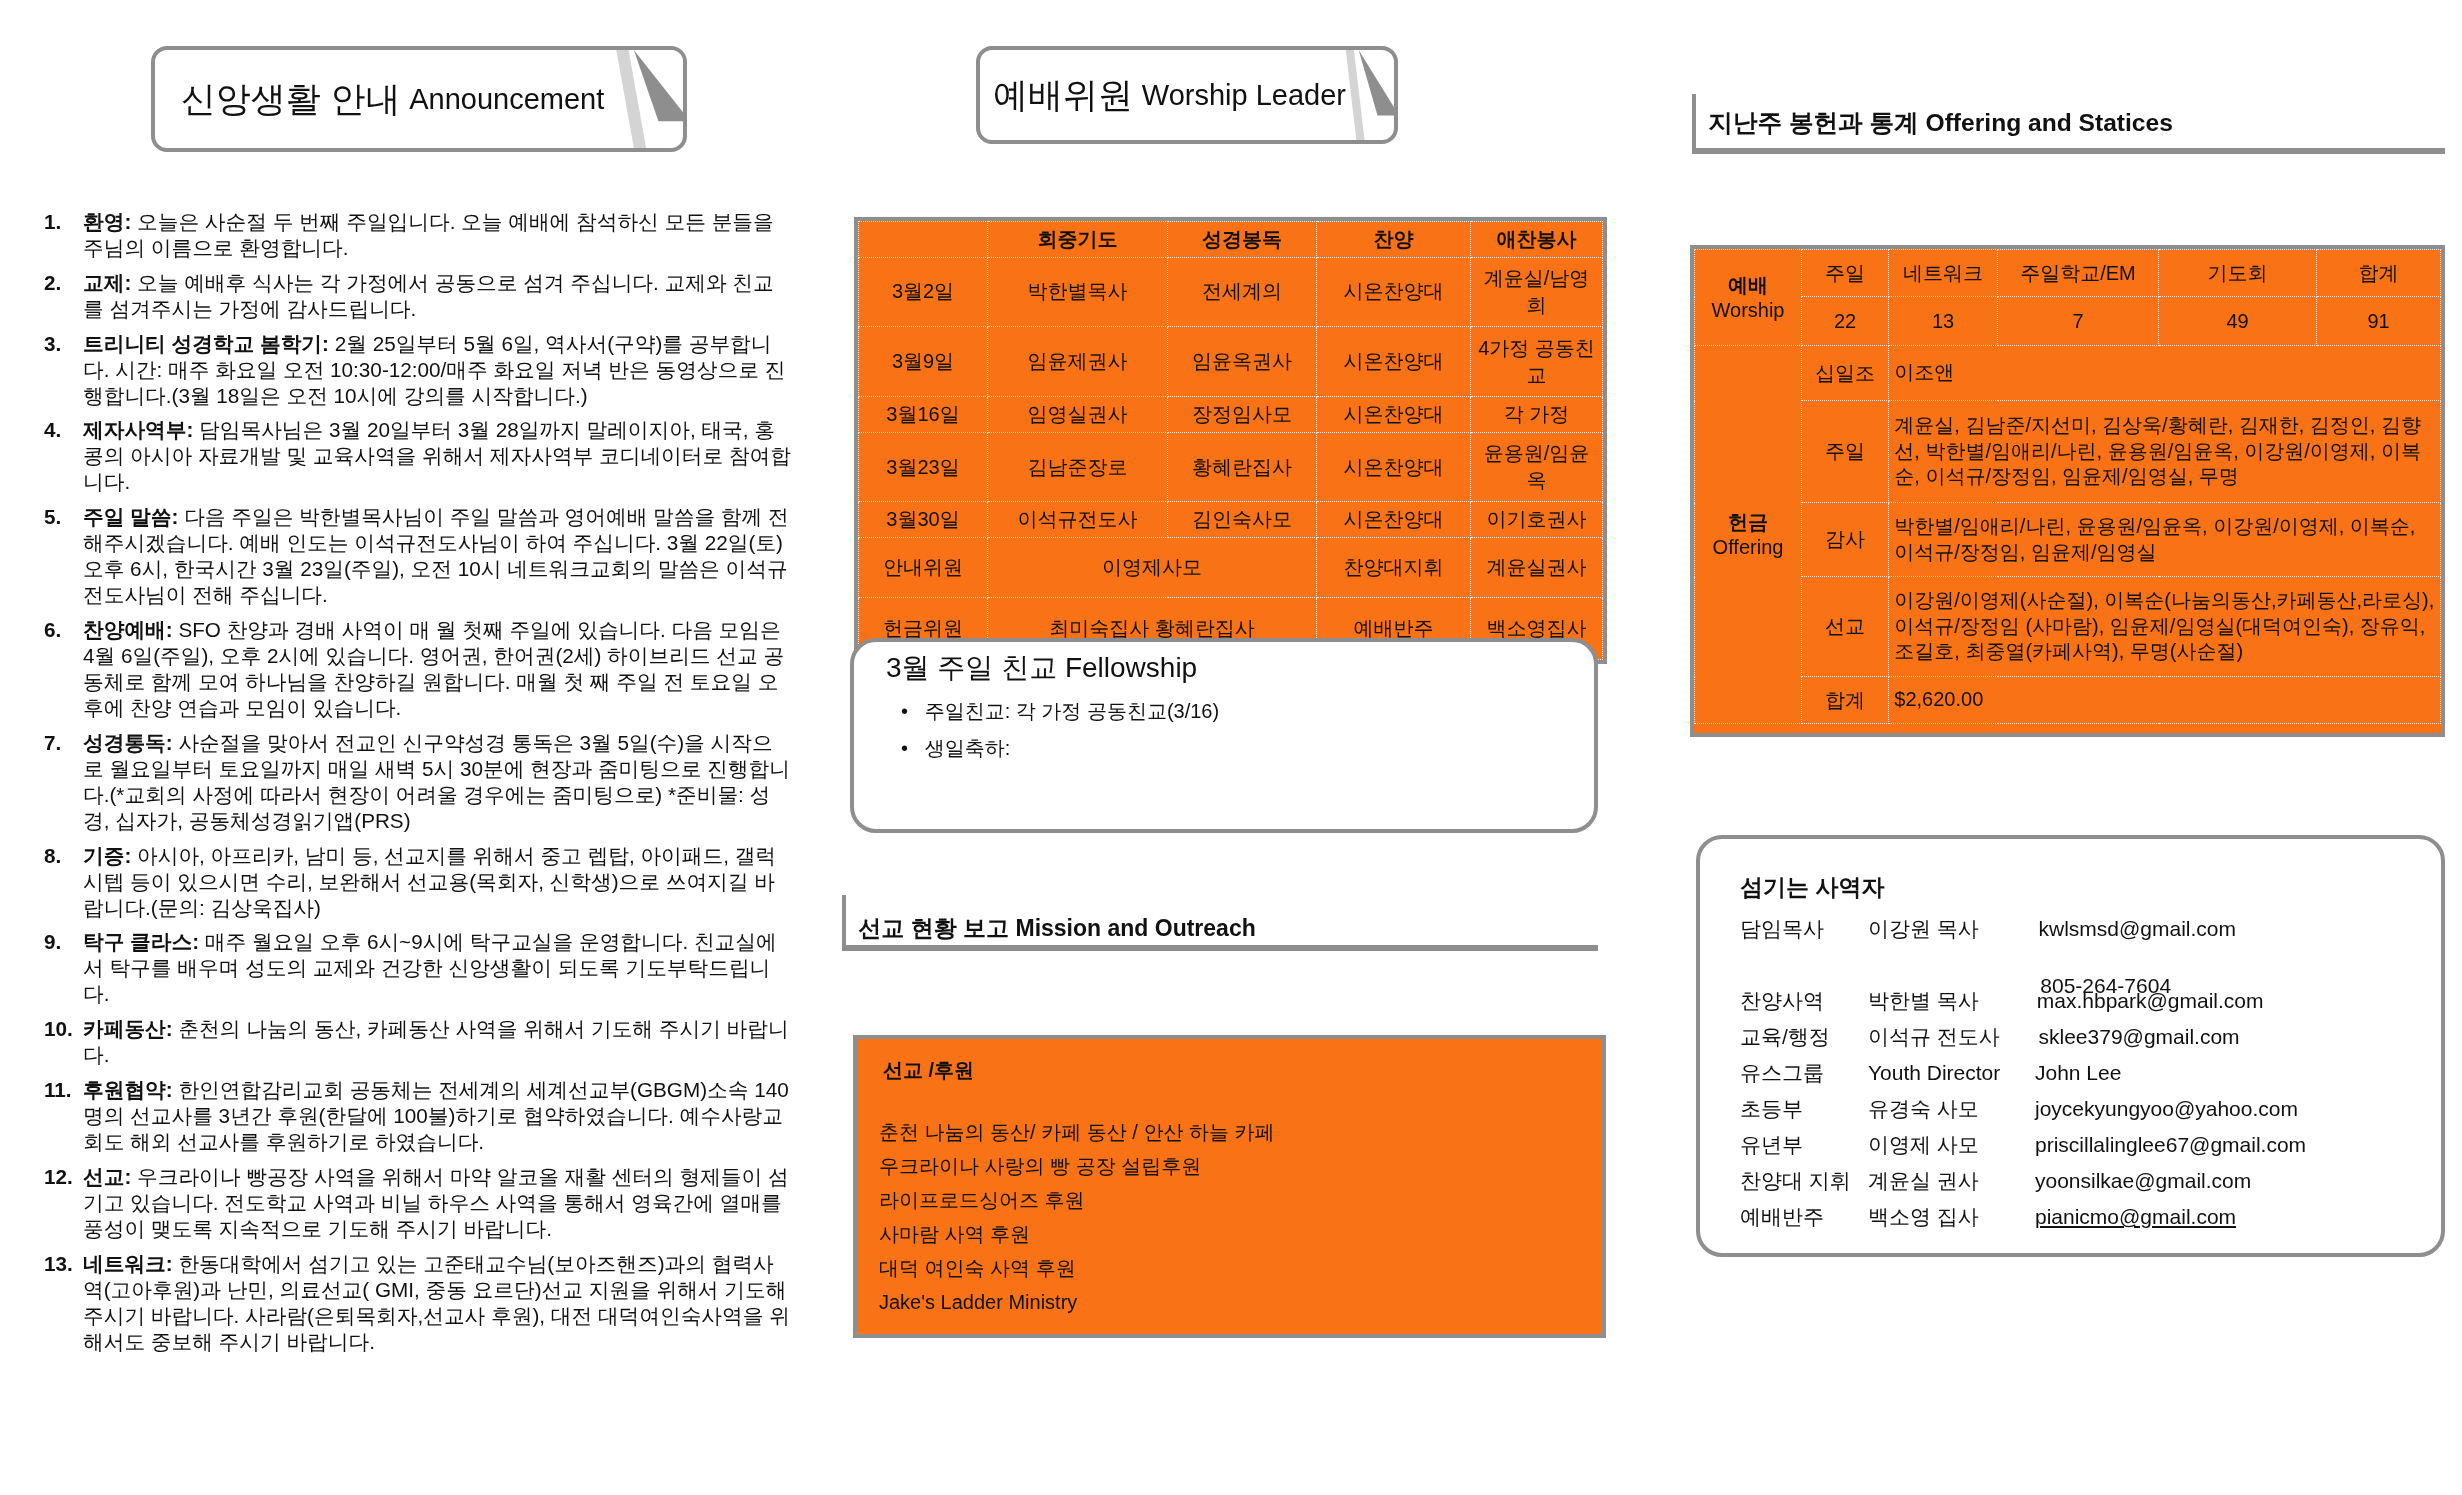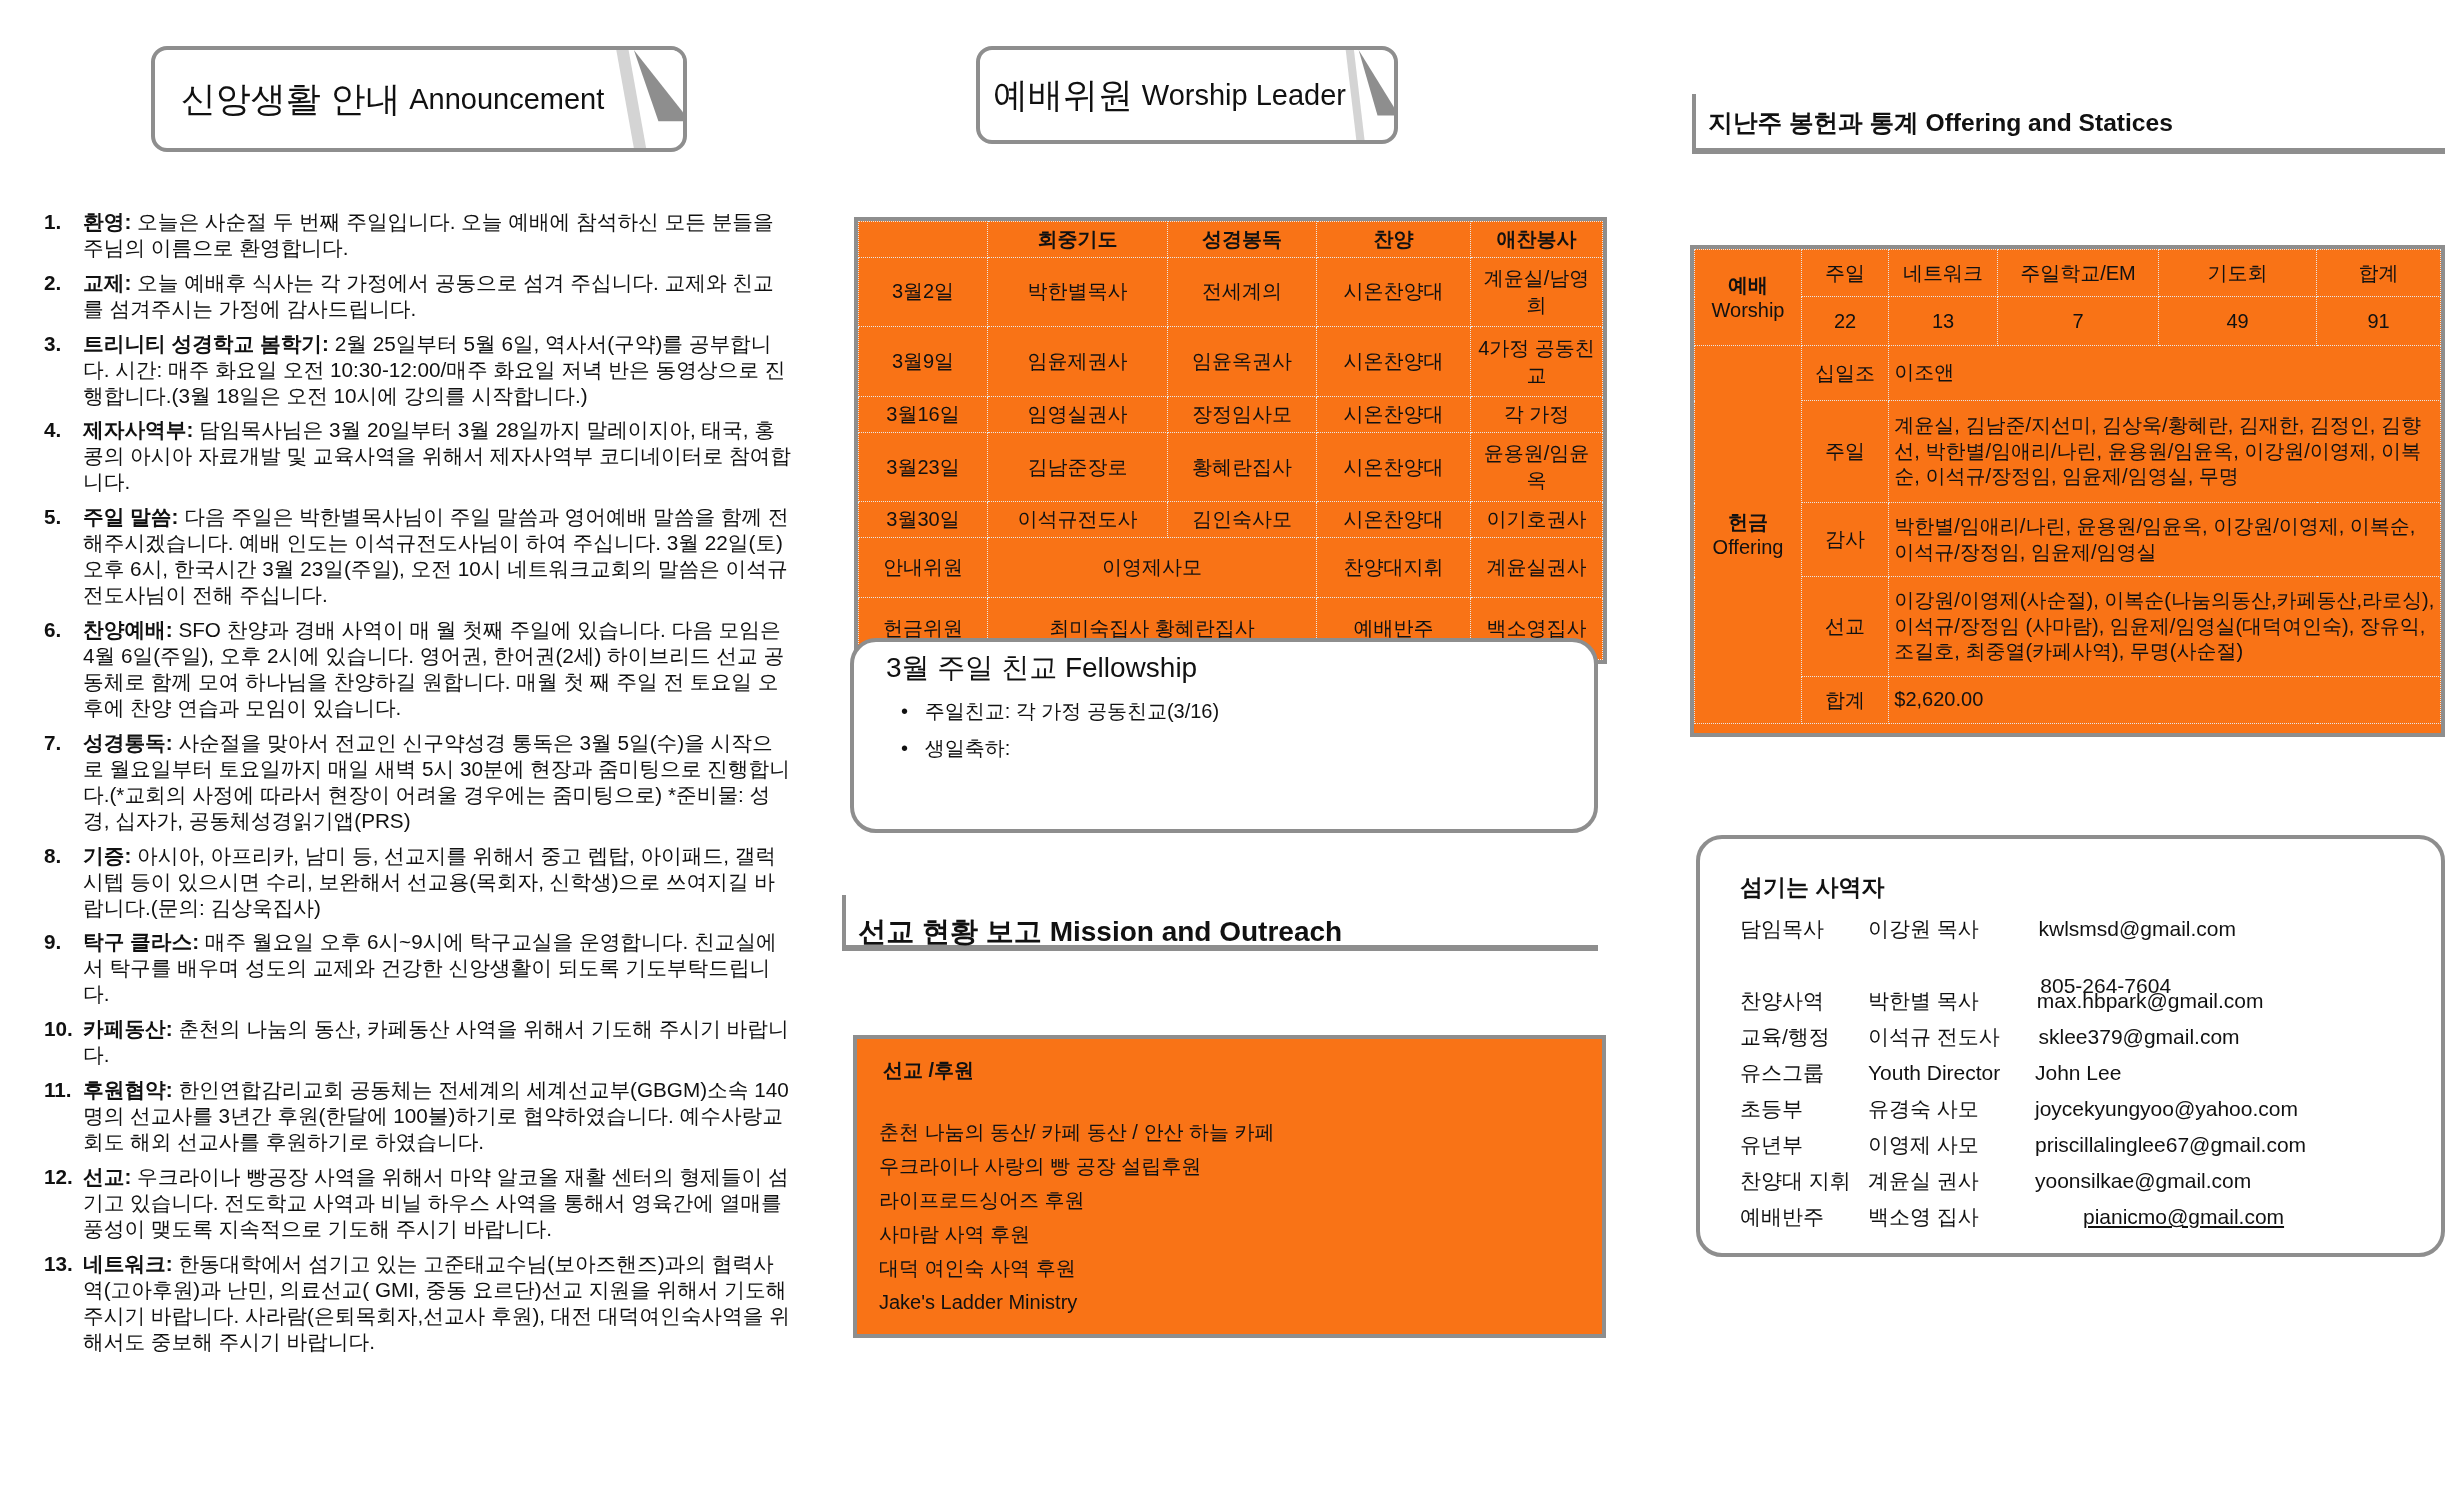--- a/index.html
+++ b/index.html
@@ -36,21 +36,21 @@
   table.ot { border-collapse:collapse; width:100%; font-size:20px; }
   table.ot td { border:0.9px dotted #e6e6e6; vertical-align:middle; }
   .ot .c { text-align:center; }
   .ot .grp { text-align:center; font-size:20px; line-height:24.6px; }
   .ot .txt { padding:5.3px 5.3px; line-height:25.5px; }
 
   .staff-row { display:flex; height:36px; align-items:center; font-size:21px; }
   .staff-role { width:128px; }
   .staff-name { width:167px; }
   .staff-contact { }
-  .underline { text-decoration:underline;margin-left:48px; }
+  .underline { text-decoration:underline; }
 </style>
 </head>
 <body>
 
 <div class="title-tab" style="left:151px; top:46px; width:536px; height:106px;">
   <div class="label">
     <span class="ko">신앙생활 안내</span>
     <span class="en">Announcement</span>
   </div>
   <svg class="fold" viewBox="0 0 90 110" preserveAspectRatio="none">
@@ -187,21 +187,21 @@
     </table>
 </div>
 
 <div class="rounded" style="left:850px; top:638px; width:748px; height:195px;">
   <div class="abs" style="left:32px; top:7px; font-size:28px;">3월 주일 친교 Fellowship</div>
   <div class="abs" style="left:47px; top:56px; font-size:20px;">•&nbsp;&nbsp;&nbsp;<span>주일친교: 각 가정 공동친교(3/16)</span></div>
   <div class="abs" style="left:47px; top:93px; font-size:20px;">•&nbsp;&nbsp;&nbsp;<span>생일축하:</span></div>
 </div>
 
 <div class="section-head" style="left:842px; top:895px; width:756px; height:56px;">
-  <span style="top:17.6px; font-size:28px;">선교 현황 보고 Mission and Outreach</span>
+  <span style="top:17.6px; font-size:23px;">선교 현황 보고 Mission and Outreach</span>
 </div>
 
 <div class="box" style="left:853px; top:1003px; width:753px; height:303px;">
   <div class="abs" style="left:26px; top:17.6px; font-size:20px; font-weight:bold;">선교 /후원</div>
   <div class="abs" style="left:22px; top:76px; font-size:20px; line-height:34px;">
     <div>춘천 나눔의 동산/ 카페 동산 / 안산 하늘 카페</div>
     <div>우크라이나 사랑의 빵 공장 설립후원</div>
     <div>라이프로드싱어즈 후원</div>
     <div>사마람 사역 후원</div>
     <div>대덕 여인숙 사역 후원</div>

